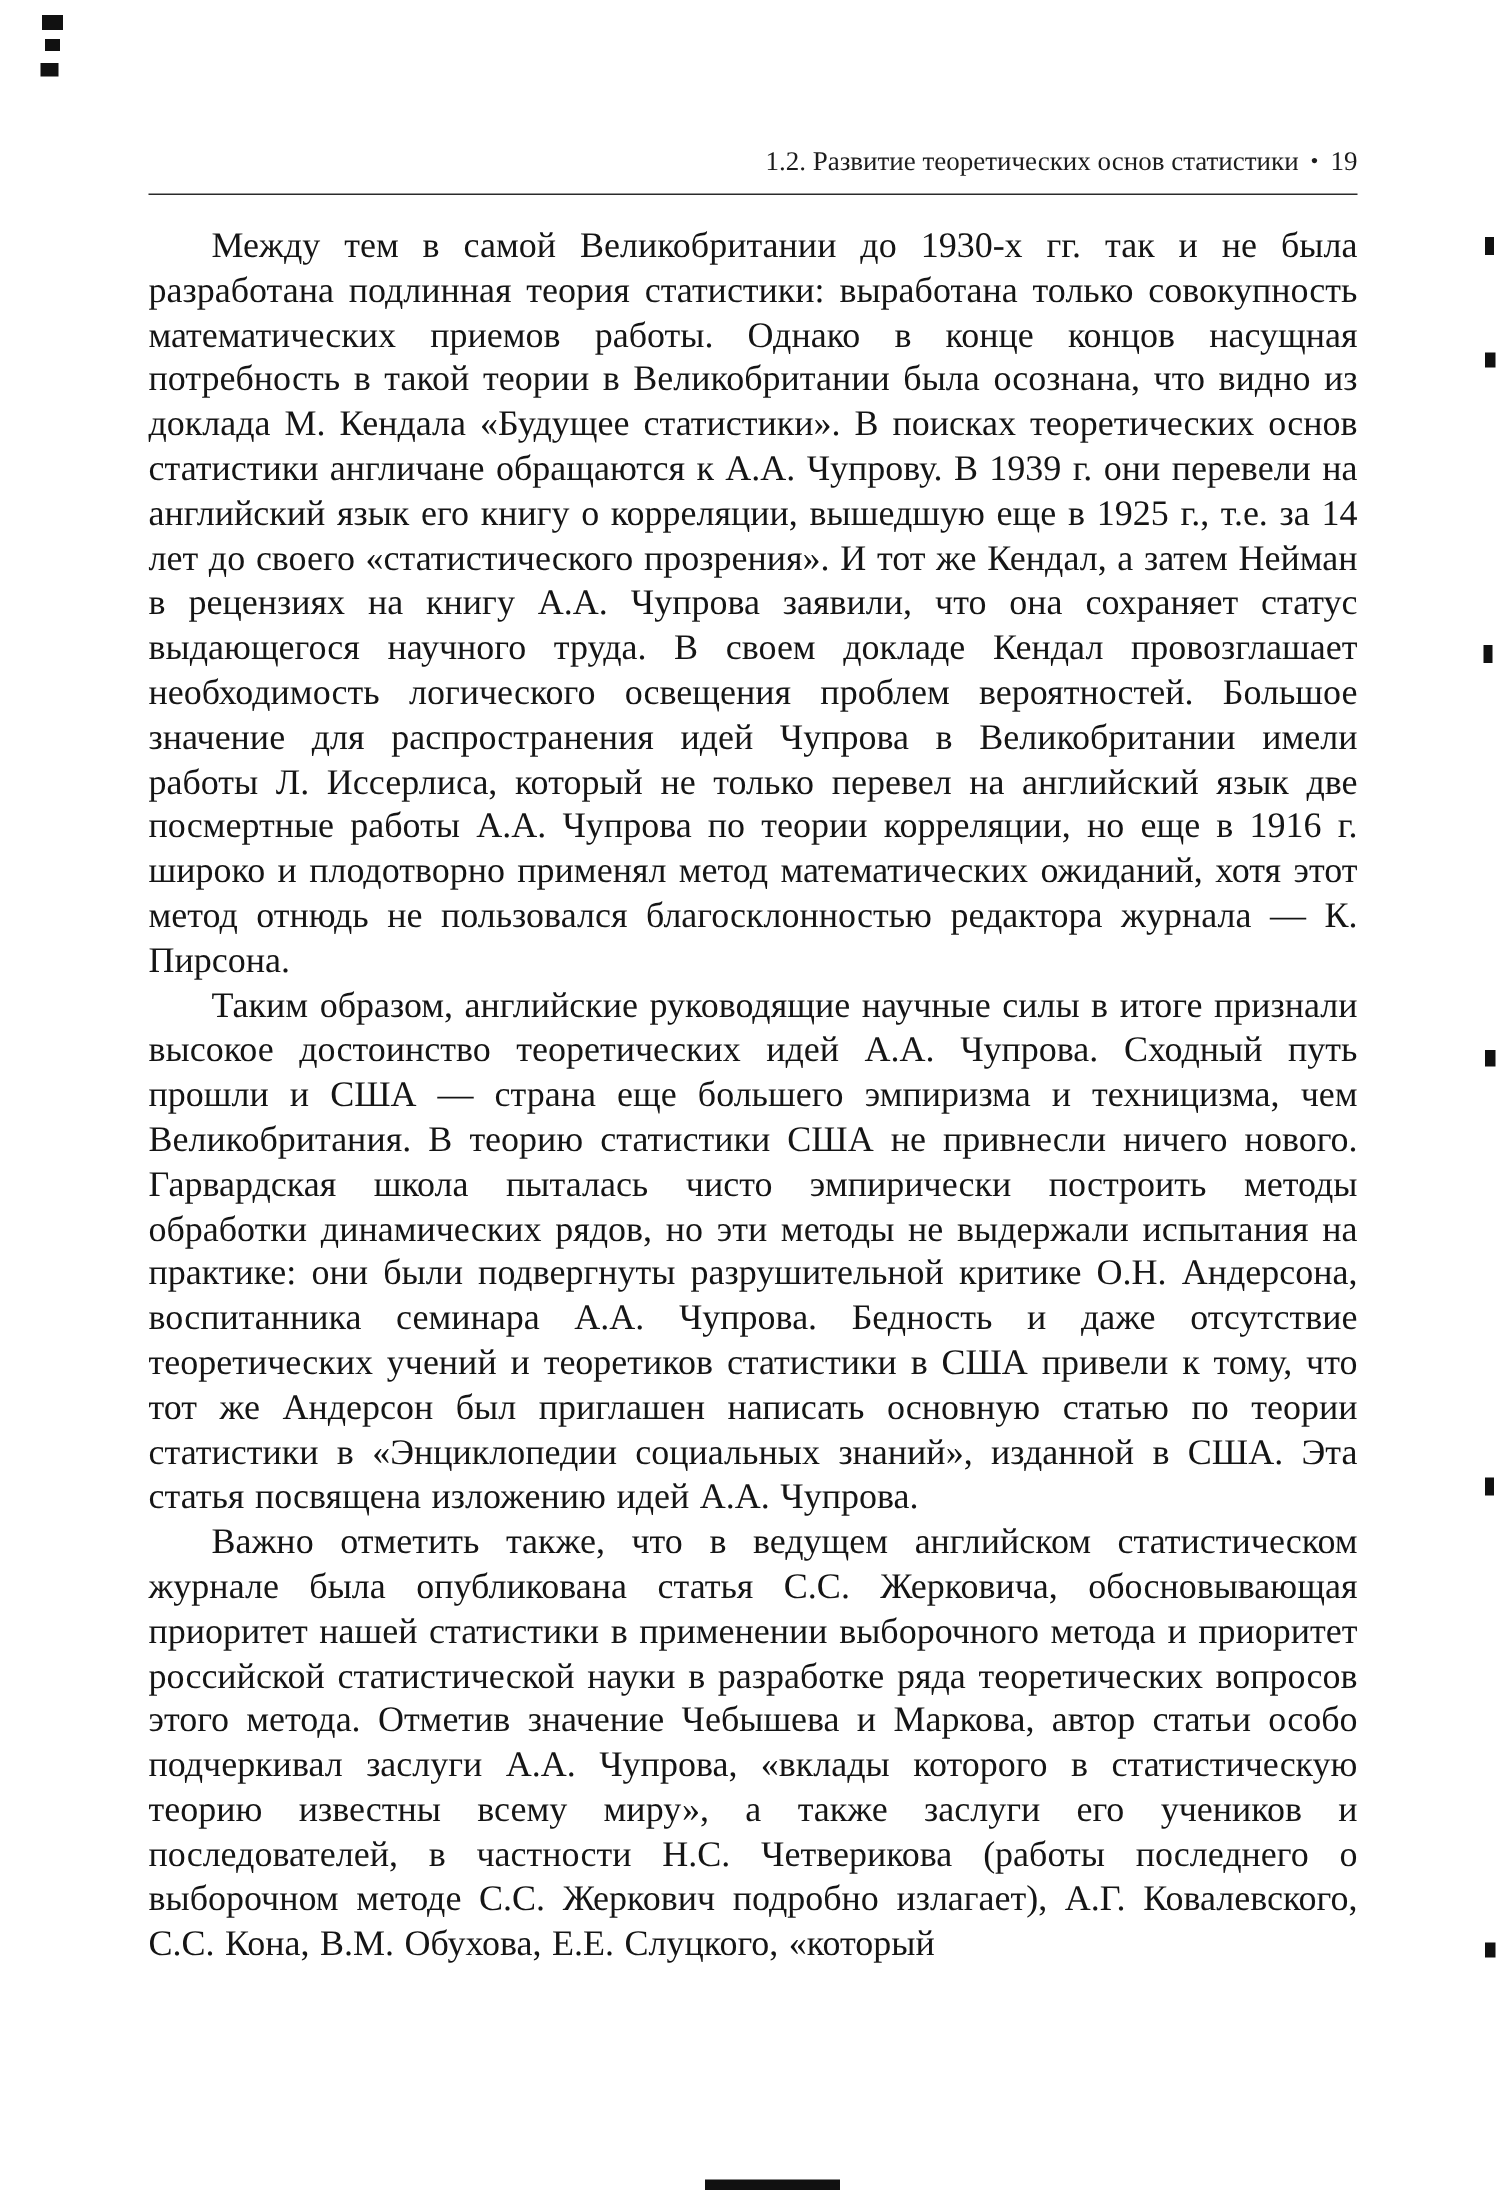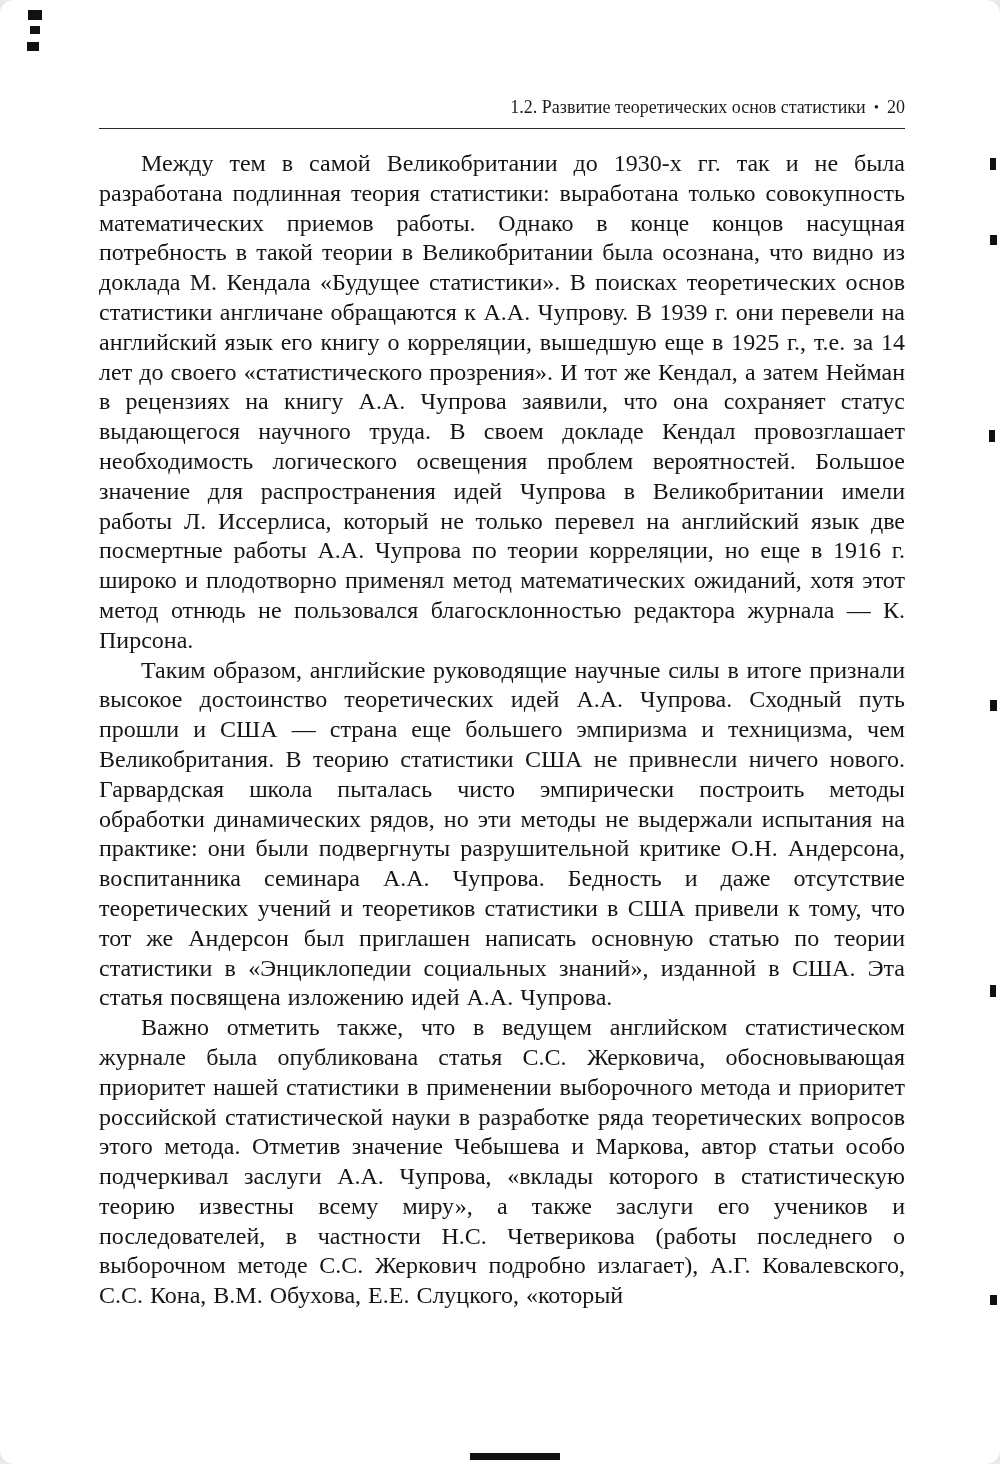--- a/index.html
+++ b/index.html
@@ -9,21 +9,20 @@
   }
   .page {
     position: relative;
     width: 1000px;
     height: 1464px;
     margin: 0 auto;
     background: #ffffff;
     overflow: hidden;
     font-family: "Liberation Serif", "DejaVu Serif", serif;
     color: #151515;
-    border-radius: 14px;
   }
   .content {
     position: absolute;
     left: 99px;
     top: 96px;
     width: 806px;
   }
   .running-header {
     display: flex;
     justify-content: flex-end;
@@ -86,21 +85,21 @@
   <span class="scan-mark mark-r4"></span>
   <span class="scan-mark mark-r5"></span>
   <span class="scan-mark mark-r6"></span>
   <span class="scan-mark mark-b1"></span>
 
   <div class="content">
 
     <div class="running-header">
       <span>1.2.  Развитие теоретических основ статистики</span>
       <span class="bullet">•</span>
-      <span>20</span>
+      <span>19</span>
     </div>
 
     <hr class="header-rule">
 
     <div class="body-text">
       <p>Между тем в самой Великобритании до 1930-х гг. так и не была разработана подлинная теория статистики: выработана только совокупность математических приемов работы. Однако в конце концов насущная потребность в такой теории в Великобритании была осознана, что видно из доклада М. Кендала «Будущее статистики». В поисках теоретических основ статистики англичане обращаются к А.А. Чупрову. В 1939 г. они перевели на английский язык его книгу о корреляции, вышедшую еще в 1925 г., т.е. за 14 лет до своего «статистического прозрения». И тот же Кендал, а затем Нейман в рецензиях на книгу А.А. Чупрова заявили, что она сохраняет статус выдающегося научного труда. В своем докладе Кендал провозглашает необходимость логического освещения проблем вероятностей. Большое значение для распространения идей Чупрова в Великобритании имели работы Л. Иссерлиса, который не только перевел на английский язык две посмертные работы А.А. Чупрова по теории корреляции, но еще в 1916 г. широко и плодотворно применял метод математических ожиданий, хотя этот метод отнюдь не пользовался благосклонностью редактора журнала — К. Пирсона.</p>
       <p>Таким образом, английские руководящие научные силы в итоге признали высокое достоинство теоретических идей А.А. Чупрова. Сходный путь прошли и США — страна еще большего эмпиризма и техницизма, чем Великобритания. В теорию статистики США не привнесли ничего нового. Гарвардская школа пыталась чисто эмпирически построить методы обработки динамических рядов, но эти методы не выдержали испытания на практике: они были подвергнуты разрушительной критике О.Н. Андерсона, воспитанника семинара А.А. Чупрова. Бедность и даже отсутствие теоретических учений и теоретиков статистики в США привели к тому, что тот же Андерсон был приглашен написать основную статью по теории статистики в «Энциклопедии социальных знаний», изданной в США. Эта статья посвящена изложению идей А.А. Чупрова.</p>
       <p>Важно отметить также, что в ведущем английском статистическом журнале была опубликована статья С.С. Жерковича, обосновывающая приоритет нашей статистики в применении выборочного метода и приоритет российской статистической науки в разработке ряда теоретических вопросов этого метода. Отметив значение Чебышева и Маркова, автор статьи особо подчеркивал заслуги А.А. Чупрова, «вклады которого в статистическую теорию известны всему миру», а также заслуги его учеников и последователей, в частности Н.С. Четверикова (работы последнего о выборочном методе С.С. Жеркович подробно излагает), А.Г. Ковалевского, С.С. Кона, В.М. Обухова, Е.Е. Слуцкого, «который</p>
     </div>
 

